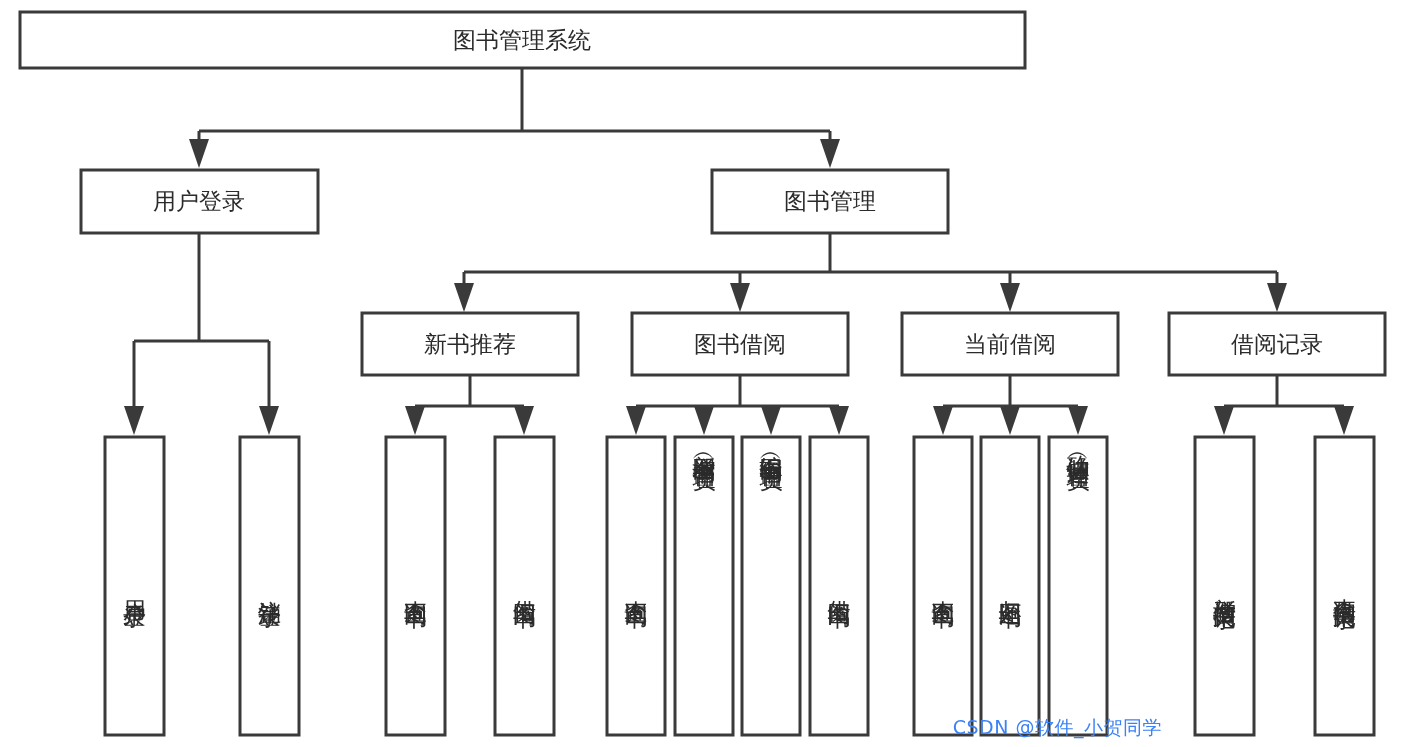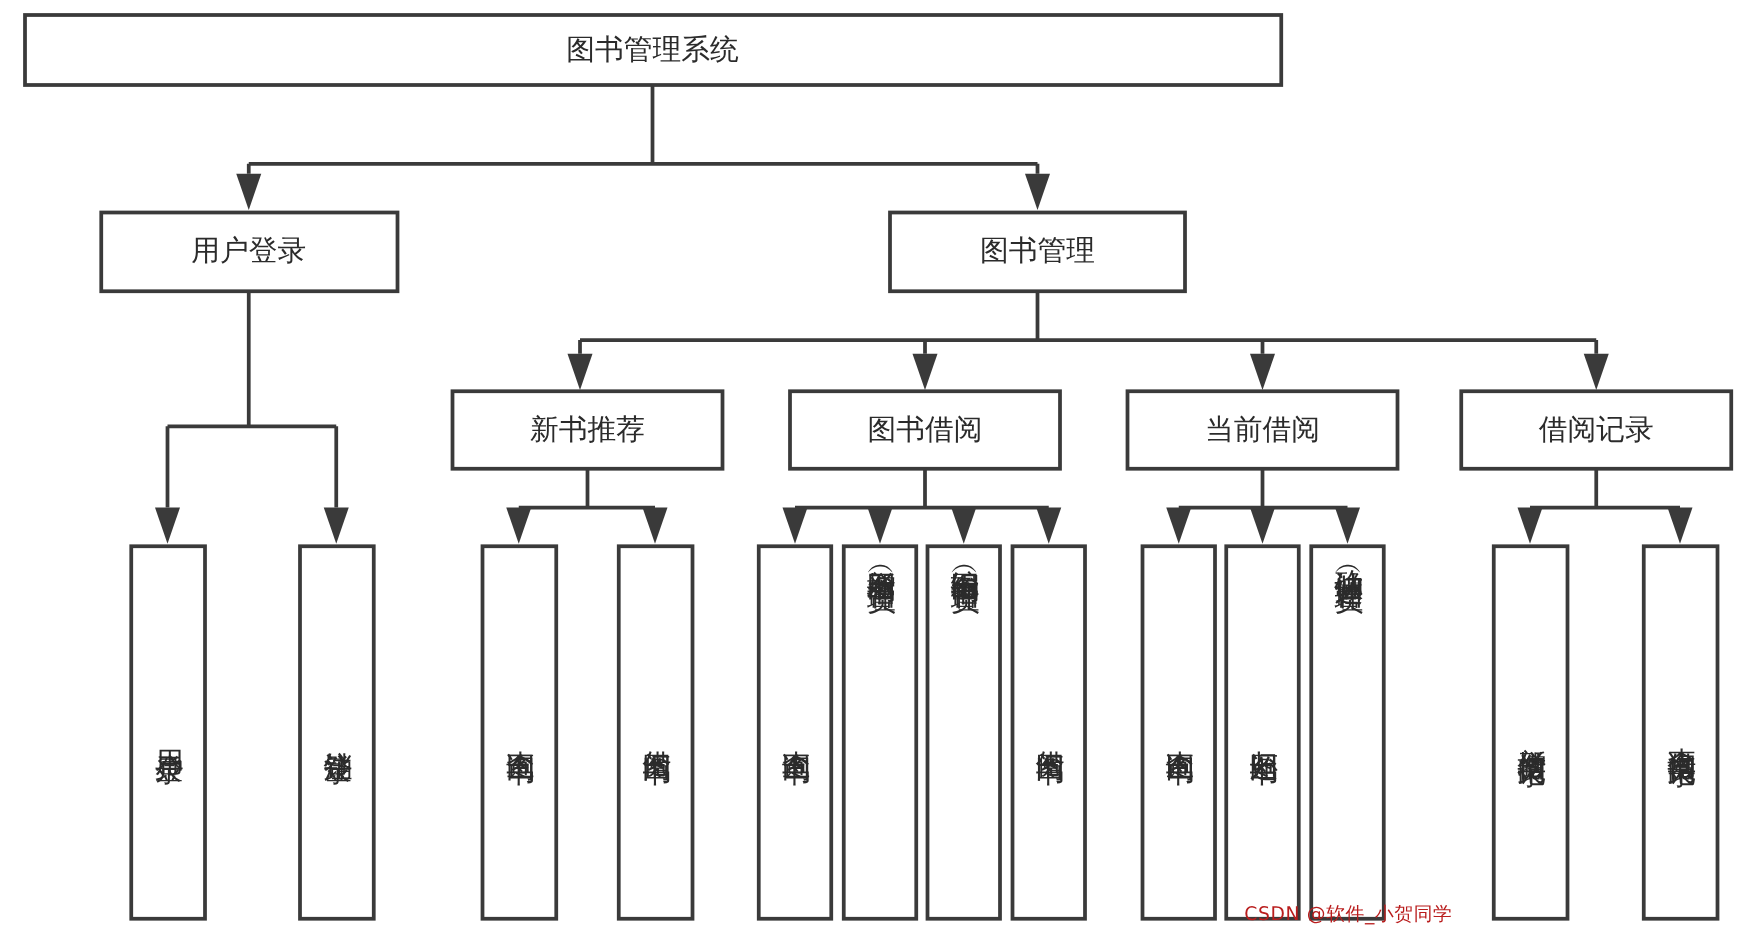--- a/index.html
+++ b/index.html
@@ -71,22 +71,22 @@
     color: #2b2b2b;
     letter-spacing: 2px;
     white-space: nowrap;
     text-align: center;
   }
   .watermark {
     position: absolute;
     right: 8px;
     bottom: 6px;
     font-family: "DejaVu Sans", "Liberation Sans", sans-serif;
-    font-size: 15px;
-    color: #b91c1c;
+    font-size: 19px;
+    color: #3b82f6;
     letter-spacing: 0.5px;
     user-select: none;
     white-space: nowrap;
   }
 </style>
 </head>
 <body>
 
 <div id="diagram-root">
 

